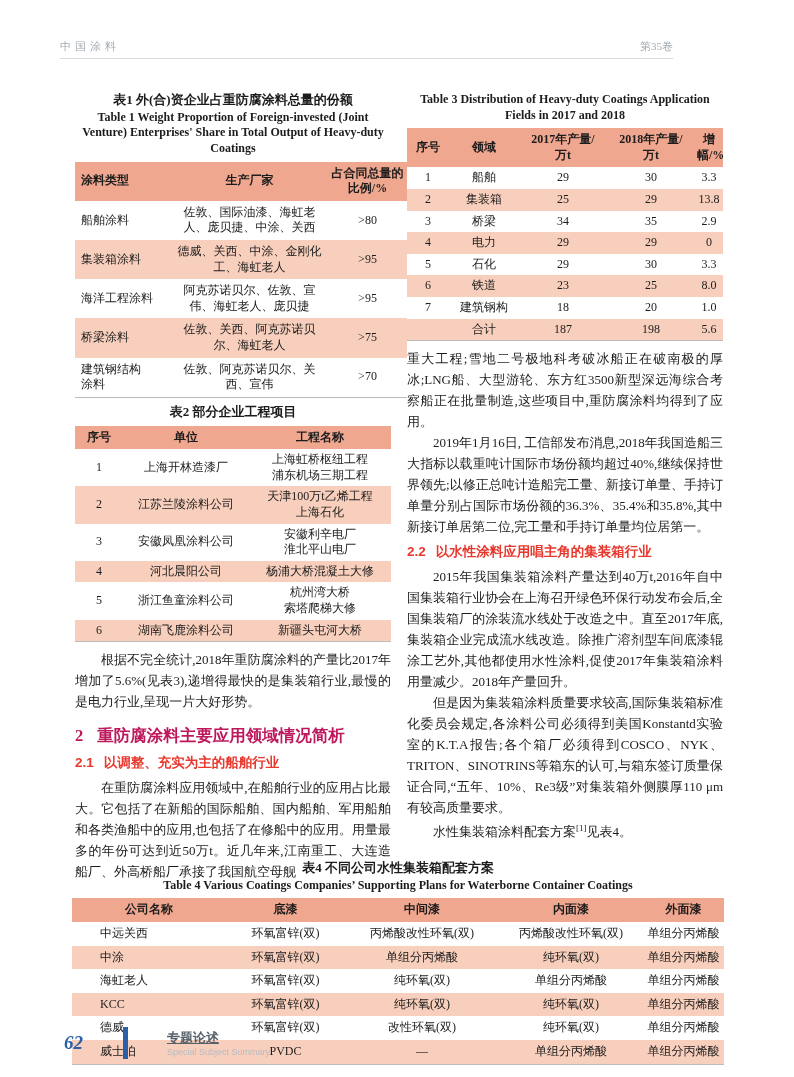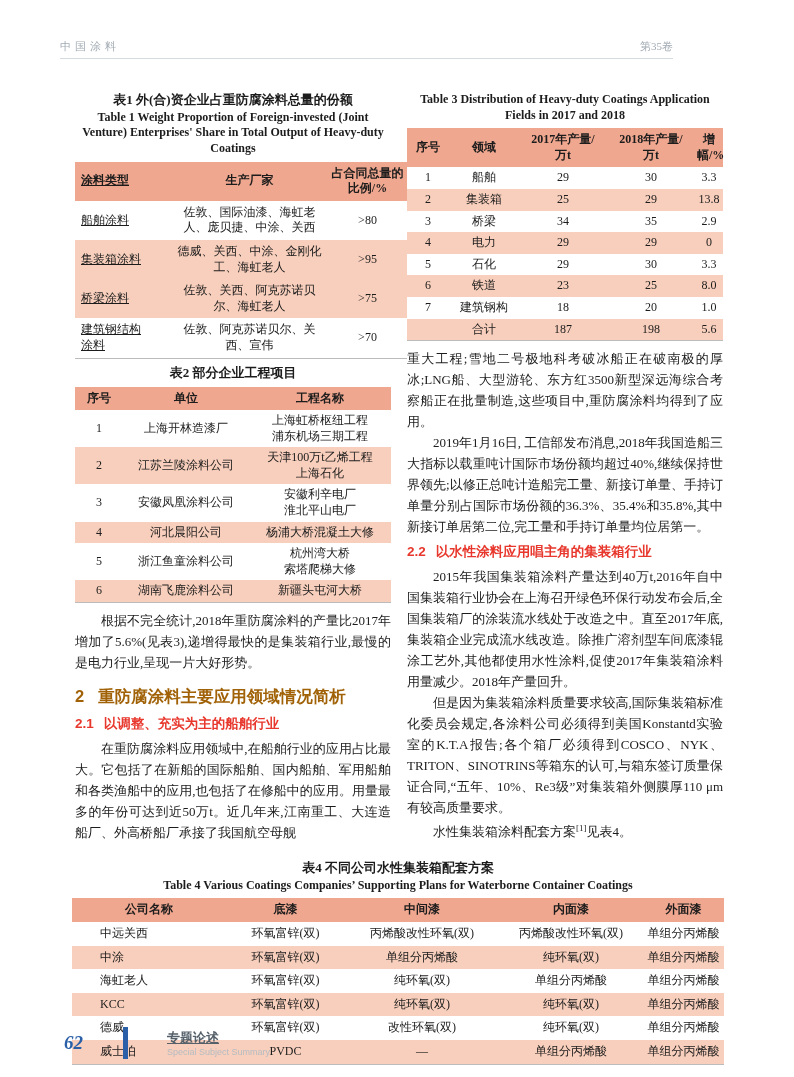--- a/index.html
+++ b/index.html
@@ -36,21 +36,21 @@
   }
   table.tbl th{
     background:#f0a78f;font-weight:bold;padding:4px 2px;line-height:1.3;
     text-align:center;vertical-align:middle;
   }
   table.tbl td{
     padding:4px 2px;line-height:1.3;text-align:center;vertical-align:middle;
   }
   table.tbl tr.stripe td{background:#f8cfbc;}
   
-  table.t1 th:nth-child(1),table.t1 td:nth-child(1){width:88px;text-align:left;padding-left:6px;text-decoration:underline;}
+  table.t1 th:nth-child(1),table.t1 td:nth-child(1){width:88px;text-align:left;padding-left:6px;}
   table.t1 th:nth-child(2),table.t1 td:nth-child(2){width:153px;}
   table.t1 th:nth-child(3),table.t1 td:nth-child(3){width:75px;}
   
   table.t2 th:nth-child(1),table.t2 td:nth-child(1){width:44px;}
   table.t2 th:nth-child(2),table.t2 td:nth-child(2){width:122px;}
   table.t2 td{padding:3px 2px;}
   
   table.t3 th:nth-child(1),table.t3 td:nth-child(1){width:38px;}
   table.t3 th:nth-child(2),table.t3 td:nth-child(2){width:66px;}
   table.t3 th:nth-child(3),table.t3 td:nth-child(3){width:84px;}
@@ -64,22 +64,22 @@
   table.t4 th:nth-child(4),table.t4 td:nth-child(4){width:140px;}
   
   p.body{
     margin:0;font-size:13px;line-height:21px;text-align:justify;
   }
   p.indent{text-indent:2em;}
   p.mt{margin-top:7px;}
   sup{font-size:9px;}
   
   .h2{
-    color:#a16207;font-weight:bold;font-size:16.5px;margin:13px 0 7px 0;
-    font-family:Liberation Sans, sans-serif;
+    color:#be185d;font-weight:bold;font-size:16.5px;margin:13px 0 7px 0;
+    font-family:Liberation Serif, serif;
   }
   .h2 .num{margin-right:14px;}
   .h3{
     color:#e8372c;font-weight:bold;font-size:13.5px;margin:6px 0 5px 0;
     font-family:"Liberation Sans","DejaVu Sans",sans-serif;
   }
   .h3 .num{margin-right:10px;}
   
   .bottom{
     position:absolute;top:860px;left:72px;width:652px;
@@ -124,20 +124,25 @@
           </thead>
           <tbody>
             <tr>
               <td>船舶涂料</td>
               <td>佐敦、国际油漆、海虹老人、庞贝捷、中涂、关西</td>
               <td>&gt;80</td>
             </tr>
             <tr class="stripe">
               <td>集装箱涂料</td>
               <td>德威、关西、中涂、金刚化工、海虹老人</td>
+              <td>&gt;95</td>
+            </tr>
+            <tr>
+              <td>海洋工程涂料</td>
+              <td>阿克苏诺贝尔、佐敦、宣伟、海虹老人、庞贝捷</td>
               <td>&gt;95</td>
             </tr>
             <tr class="stripe">
               <td>桥梁涂料</td>
               <td>佐敦、关西、阿克苏诺贝尔、海虹老人</td>
               <td>&gt;75</td>
             </tr>
             <tr>
               <td>建筑钢结构<br>涂料</td>
               <td>佐敦、阿克苏诺贝尔、关西、宣伟</td>

